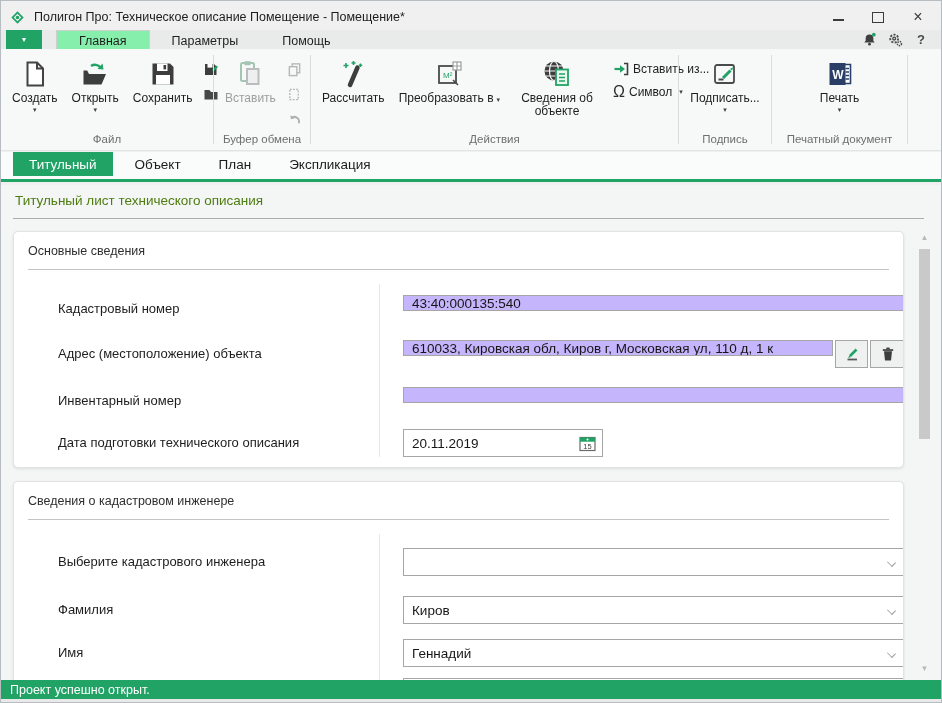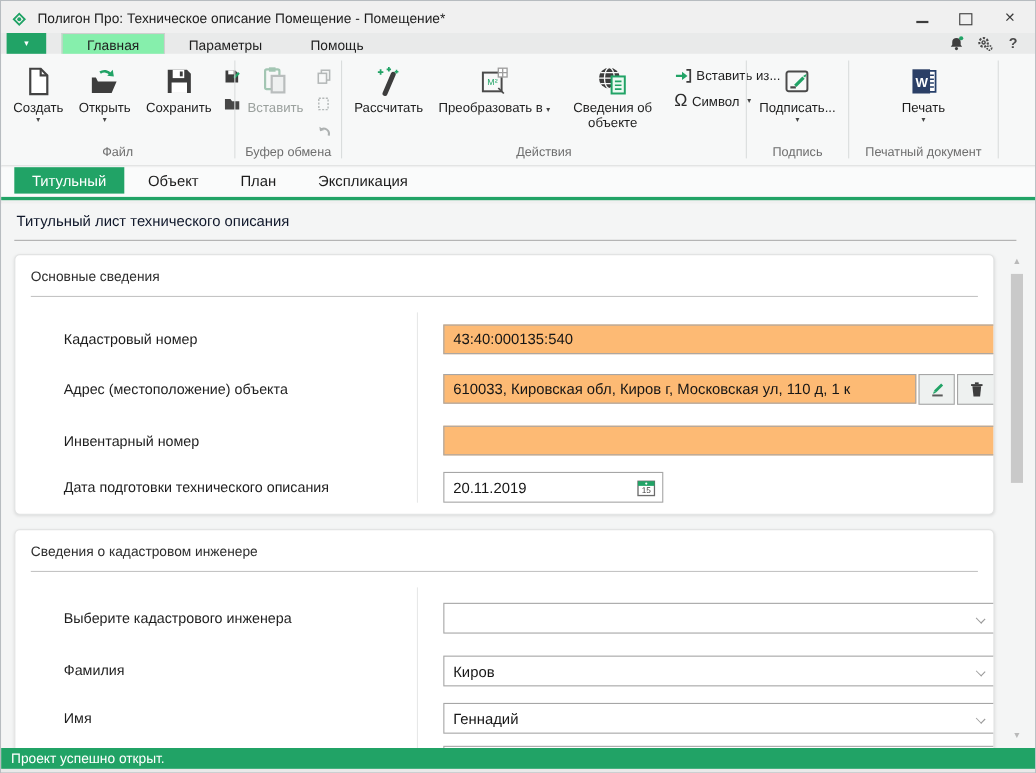--- a/index.html
+++ b/index.html
@@ -38,30 +38,30 @@
   .minicol{display:flex;flex-direction:column;gap:5px;padding:6px 2px 0 2px;}
   .minibtn{width:20px;height:20px;display:flex;align-items:center;justify-content:center;}
   .hcol{display:flex;flex-direction:column;gap:7px;padding:8px 0 0 6px;}
   .hbtn{display:flex;align-items:center;gap:4px;font-size:12px;color:#1e1e1e;white-space:nowrap;}
   
   .doctabs{position:absolute;left:0;top:151px;width:100%;height:30px;background:#fafbfb;display:flex;align-items:flex-start;padding-left:12px;box-sizing:border-box;border-bottom:3px solid #21a366;}
   .dtab{padding:5px 16px 4px 16px;font-size:13.5px;color:#1c1c1c;margin-right:6px;}
   .dtab.active{background:#21a366;color:#fff;}
   
   .content{position:absolute;left:0;top:184px;width:100%;height:495px;background:#f4f5f5;}
-  .pageheading{position:absolute;left:14px;top:8px;font-size:13.5px;color:#0f172a;}
+  .pageheading{position:absolute;left:14px;top:8px;font-size:13.5px;color:#4d7c0f;}
   .headrule{position:absolute;left:12px;top:33px;width:911px;height:0;border-bottom:1px solid #adadad;}
   .panel{position:absolute;left:12px;width:891px;background:#fff;border:1px solid #e2e3e3;border-radius:5px;box-shadow:0 1px 3px rgba(0,0,0,.10);box-sizing:border-box;overflow:hidden;}
   .panel-title{position:absolute;left:14px;top:12px;font-size:12.5px;color:#2e2e2e;}
   .panel-rule{position:absolute;left:14px;top:37px;right:14px;border-bottom:1px solid #c4c4c4;}
   .vsep{position:absolute;left:365px;top:52px;bottom:10px;width:1px;background:#e7e8e8;}
   .frow{position:absolute;left:16px;width:100%;height:28px;}
   .flabel{position:absolute;left:28px;top:6px;font-size:13px;color:#1d1d1d;white-space:nowrap;}
   .fctrl{position:absolute;left:373px;top:0;display:flex;gap:2px;}
-  .tinput{height:27px;border:1px solid #a6a6a6;background:#fdba74;font-size:13.5px;color:#161616;padding:0 8px;box-sizing:border-box;font-family:"Liberation Sans","DejaVu Sans",sans-serif;outline:none;}
+  .tinput{height:16px;border:1px solid #a6a6a6;background:#c4b5fd;font-size:13.5px;color:#161616;padding:0 8px;box-sizing:border-box;font-family:"Liberation Sans","DejaVu Sans",sans-serif;outline:none;}
   .combo{position:relative;height:28px;border:1px solid #a6a6a6;background:#fff;box-sizing:border-box;font-size:13.5px;color:#161616;display:flex;align-items:center;padding:0 24px 0 8px;}
   .chev{position:absolute;right:9px;top:10px;width:6px;height:6px;border-right:1.5px solid #9a9a9a;border-bottom:1.5px solid #9a9a9a;transform:rotate(45deg) scaleY(.8);}
   .sqbtn{width:33px;height:28px;background:#eef1f0;border:1px solid #a6a6a6;box-sizing:border-box;display:flex;align-items:center;justify-content:center;}
   .datebox{position:relative;width:200px;height:28px;border:1px solid #a6a6a6;background:#fff;box-sizing:border-box;display:flex;align-items:center;padding:0 8px;font-size:13.5px;color:#161616;}
   .calicon{position:absolute;right:6px;top:5px;}
   
   .vscroll{position:absolute;right:9px;top:46px;width:15px;bottom:4px;}
   .sarrow{position:absolute;left:0;width:15px;height:14px;text-align:center;font-size:8px;color:#b9b9b9;line-height:14px;}
   .sarrow.up{top:0;}
   .sarrow.down{bottom:0;}

